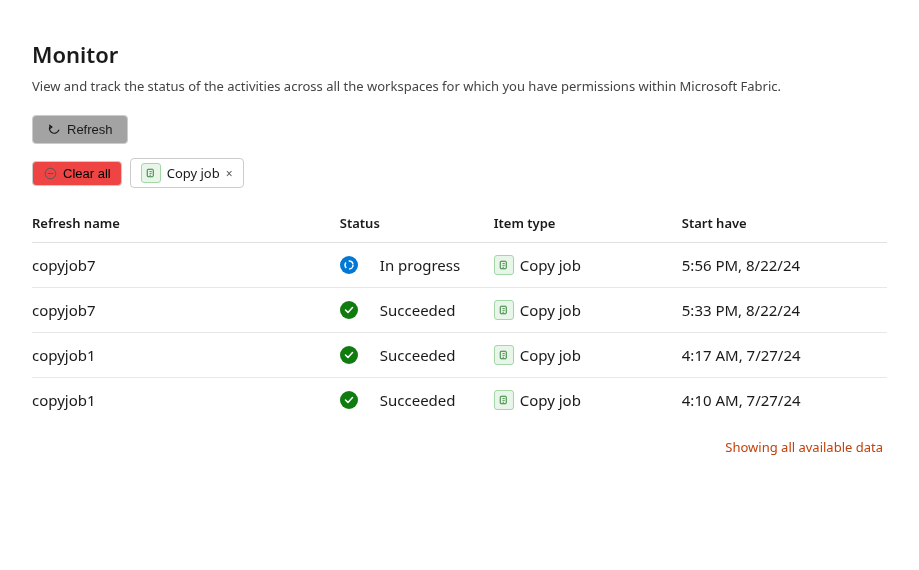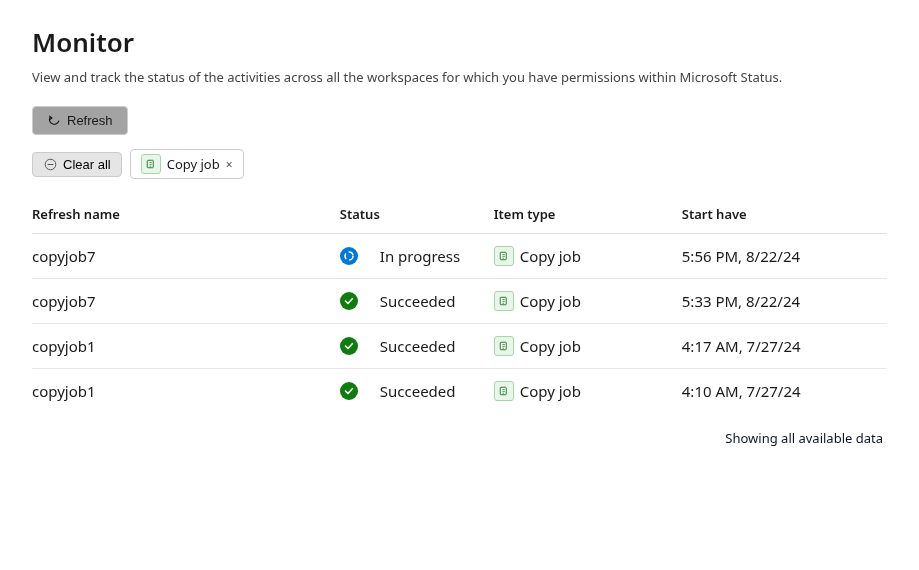--- a/index.html
+++ b/index.html
@@ -7,23 +7,24 @@
       font-family: 'Segoe UI', system-ui, -apple-system, sans-serif;
       background: #fff;
       color: #1a1a1a;
       font-size: 14px;
     }
     .container {
       padding: 24px 32px;
       max-width: 919px;
     }
     .page-title {
-      font-size: 26px;
+      font-size: 22px;
       font-weight: 600;
       margin-bottom: 8px;
+      margin-top: 15px;
     }
     .page-subtitle {
       color: #444;
       font-size: 13px;
       margin-bottom: 20px;
     }
     .toolbar {
       display: flex;
       align-items: center;
       gap: 8px;
@@ -70,21 +71,21 @@
       color: #555;
       cursor: pointer;
     }
     .clear-btn {
       display: inline-flex;
       align-items: center;
       gap: 6px;
       padding: 4px 10px;
       border: 1px solid #ccc;
       border-radius: 4px;
-      background: #e5e5e5;
+      background: #ef4444;
       font-size: 13px;
       cursor: pointer;
     }
     table {
       width: 100%;
       border-collapse: collapse;
     }
     thead th {
       text-align: left;
       font-weight: 600;
@@ -136,21 +137,21 @@
       font-weight: bold;
       width: 20px;
       height: 20px;
       display: inline-flex;
       align-items: center;
       justify-content: center;
     }
     .showing-text {
       text-align: right;
       font-size: 13px;
-      color: #0f172a;
+      color: #c2410c;
       margin-top: 16px;
       padding-right: 4px;
     }
     .refresh-spinner {
       display: inline-block;
       width: 14px;
       height: 14px;
     }
     .clear-icon {
       width: 14px;
@@ -163,21 +164,21 @@
     .col-status { width: 18%; }
     .col-itemtype { width: 22%; }
     .col-starttime { width: 24%; }
   </style>
 </head>
 <body>
 
 <div class="container">
 
   <h1 class="page-title">Monitor</h1>
-  <p class="page-subtitle">View and track the status of the activities across all the workspaces for which you have permissions within Microsoft Status.</p>
+  <p class="page-subtitle">View and track the status of the activities across all the workspaces for which you have permissions within Microsoft Fabric.</p>
 
   <div class="toolbar">
     <button class="btn">
       <span class="btn-icon refresh-spinner">
         <svg viewBox="0 0 16 16" fill="none" xmlns="http://www.w3.org/2000/svg" width="14" height="14">
           <path d="M13.5 8A5.5 5.5 0 1 1 3.06 4.5H5.5" stroke="#1a1a1a" stroke-width="1.3" stroke-linecap="round"></path>
           <path d="M3 2.5l2.5 2-2.5 2" stroke="#1a1a1a" stroke-width="1.3" stroke-linecap="round" stroke-linejoin="round"></path>
         </svg>
       </span>
       <span>Refresh</span>

